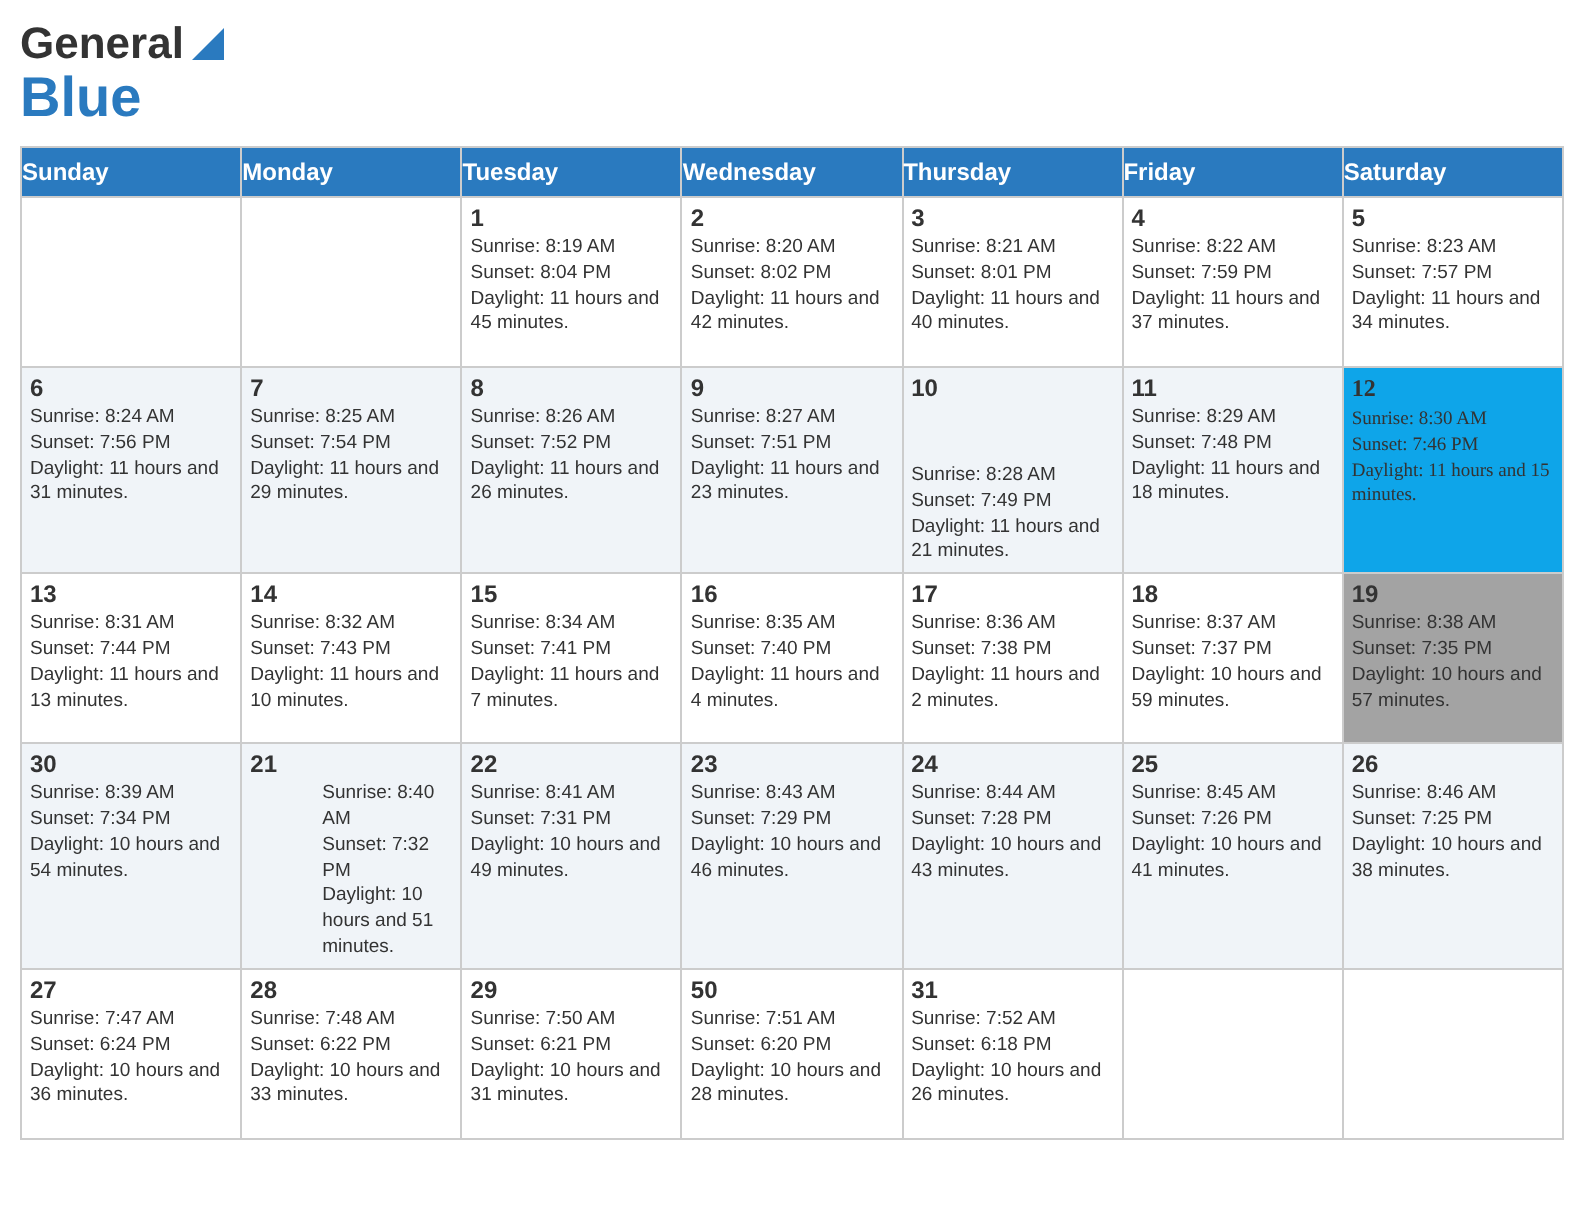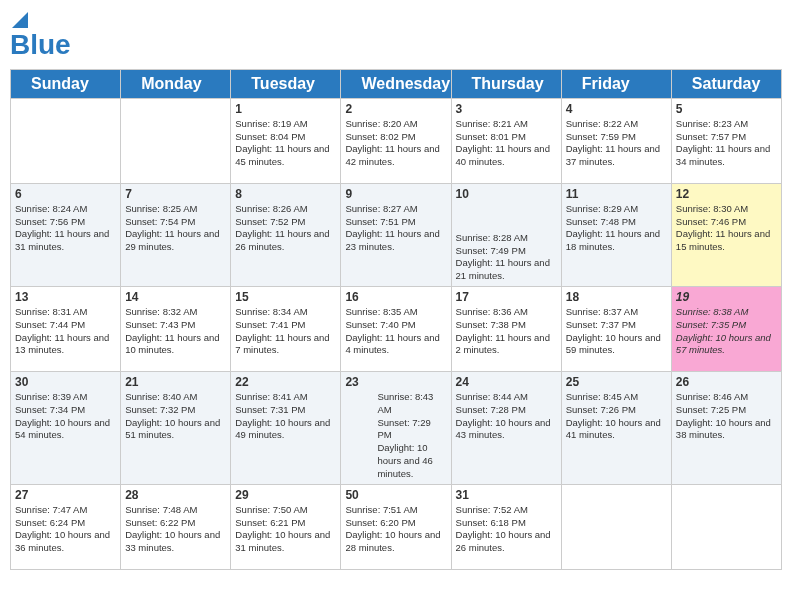--- a/index.html
+++ b/index.html
@@ -40,23 +40,23 @@
       color: #555;
     }
     table {
       width: 100%;
       border-collapse: collapse;
       table-layout: fixed;
     }
     th {
       background-color: #2a7abf;
       color: #fff;
-      font-size: 16px;
+      font-size: 12px;
       font-weight: bold;
-      padding: 5px 20px;
+      padding: 5px 0;
       text-align: left;
       border: 1px solid #ccc;
     }
     td {
       border: 1px solid #ccc;
       vertical-align: top;
       padding: 3px 4px;
       font-size: 10px;
       color: #333;
       height: 85px;
@@ -76,20 +76,21 @@
     tr:nth-child(odd) td { background: #fff; }
     
     tr:first-child th { background: #2a7abf; }
   </style>
 </head>
 <body>
 
 <div class="header">
   <div class="logo">
     <div class="logo-icon">
+      <span style="font-size:22px;font-weight:bold;color:#333;">General</span>
       <svg width="20" height="20" viewBox="0 0 20 20">
         <polygon points="2,18 18,2 18,18" fill="#2a7abf"></polygon>
       </svg>
     </div>
     <span style="font-size:28px;font-weight:bold;color:#2a7abf;margin-left:0;">Blue</span>
   </div>
   <div class="title-block">
     <div class="month-title"></div>
     <div class="location-title"></div>
   </div>
@@ -173,21 +174,21 @@
           <div class="cell-info" style="white-space: pre-line; margin-top: 31px;">Sunrise: 8:28 AM
 Sunset: 7:49 PM
 Daylight: 11 hours and 21 minutes.</div>
         </td>
         <td style="background: rgb(240, 244, 248);">
           <span class="day-num">11</span>
           <div class="cell-info" style="white-space: pre-line;">Sunrise: 8:29 AM
 Sunset: 7:48 PM
 Daylight: 11 hours and 18 minutes.</div>
         </td>
-        <td style="background: #fef9c3;">
+        <td style="background: #0ea5e9; font-family: Liberation Serif, serif;">
           <span class="day-num">12</span>
           <div class="cell-info" style="white-space: pre-line;">Sunrise: 8:30 AM
 Sunset: 7:46 PM
 Daylight: 11 hours and 15 minutes.</div>
         </td>
       </tr>
       <tr>
         <td style="background: rgb(255, 255, 255); margin-top: 32px;">
           <span class="day-num">13</span>
           <div class="cell-info" style="white-space: pre-line;">Sunrise: 8:31 AM
@@ -217,49 +218,49 @@
           <div class="cell-info" style="white-space: pre-line;">Sunrise: 8:36 AM
 Sunset: 7:38 PM
 Daylight: 11 hours and 2 minutes.</div>
         </td>
         <td style="background: rgb(255, 255, 255);">
           <span class="day-num">18</span>
           <div class="cell-info" style="white-space: pre-line;">Sunrise: 8:37 AM
 Sunset: 7:37 PM
 Daylight: 10 hours and 59 minutes.</div>
         </td>
-        <td style="background: #f9a8d4; font-style: italic;">
+        <td style="background: #a3a3a3;">
           <span class="day-num">19</span>
           <div class="cell-info" style="white-space: pre-line;">Sunrise: 8:38 AM
 Sunset: 7:35 PM
 Daylight: 10 hours and 57 minutes.</div>
         </td>
       </tr>
       <tr>
         <td style="background: rgb(240, 244, 248);">
           <span class="day-num">30</span>
           <div class="cell-info" style="white-space: pre-line;">Sunrise: 8:39 AM
 Sunset: 7:34 PM
 Daylight: 10 hours and 54 minutes.</div>
         </td>
         <td style="background: rgb(240, 244, 248);">
           <span class="day-num">21</span>
-          <div class="cell-info" style="white-space: pre-line;">Sunrise: 8:40 AM
+          <div class="cell-info" style="white-space: pre-line; margin-left: 36px;">Sunrise: 8:40 AM
 Sunset: 7:32 PM
 Daylight: 10 hours and 51 minutes.</div>
         </td>
         <td style="background: rgb(240, 244, 248);">
           <span class="day-num">22</span>
           <div class="cell-info" style="white-space: pre-line;">Sunrise: 8:41 AM
 Sunset: 7:31 PM
 Daylight: 10 hours and 49 minutes.</div>
         </td>
         <td style="background: rgb(240, 244, 248);">
           <span class="day-num">23</span>
-          <div class="cell-info" style="white-space: pre-line; margin-left: 32px;">Sunrise: 8:43 AM
+          <div class="cell-info" style="white-space: pre-line;">Sunrise: 8:43 AM
 Sunset: 7:29 PM
 Daylight: 10 hours and 46 minutes.</div>
         </td>
         <td style="background: rgb(240, 244, 248);">
           <span class="day-num">24</span>
           <div class="cell-info" style="white-space: pre-line;">Sunrise: 8:44 AM
 Sunset: 7:28 PM
 Daylight: 10 hours and 43 minutes.</div>
         </td>
         <td style="background: rgb(240, 244, 248);">

